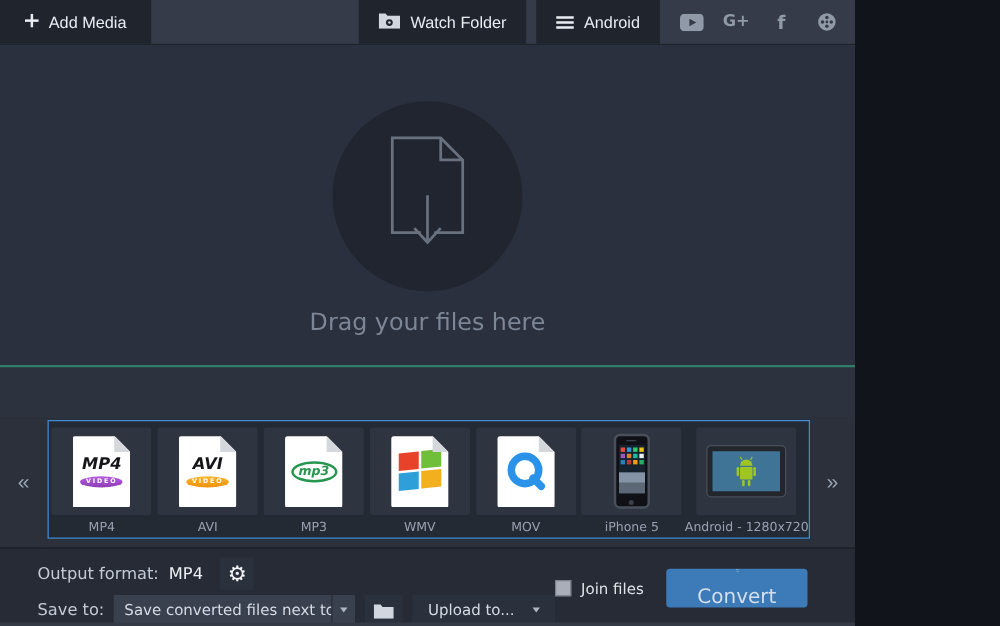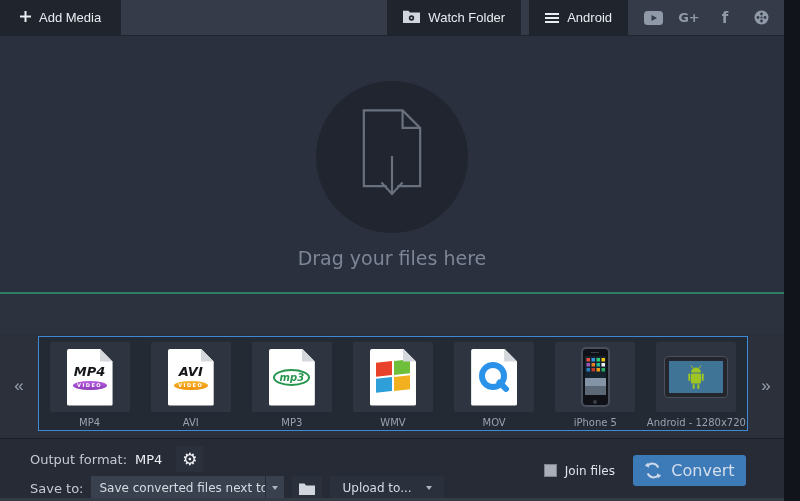--- a/index.html
+++ b/index.html
@@ -1,18 +1,18 @@
 <!DOCTYPE html>
 <html><head>
 <meta charset="utf-8">
 <style>
   * { margin:0; padding:0; box-sizing:border-box; }
   html,body { background:#11141a; }
   body { font-family:"DejaVu Sans","Liberation Sans",sans-serif; }
-  .app { position:relative; width:784px; height:501px; background:#2b303e; overflow:hidden; user-select:none; }
+  .app { position:relative; width:684px; height:501px; background:#2b303e; overflow:hidden; user-select:none; }
 
   
   .topbar { height:36px; background:#353b48; display:flex; align-items:stretch; border-bottom:1px solid #20242d; }
   .tb-btn { display:flex; align-items:center; gap:8px; padding:0 16px; background:#20242d; color:#e9edf2; font-size:13px; cursor:pointer; border:none; }
   .tb-btn.addmedia { padding:0 20px; }
   .tb-spacer { flex:1; }
   .hamburger { display:flex; flex-direction:column; gap:2px; }
   .hamburger i { display:block; width:14px; height:2px; background:#e9edf2; }
   .social { display:flex; align-items:center; gap:14px; margin-left:14px; padding-right:12px; }
   .soc { width:22px; height:22px; display:flex; align-items:center; justify-content:center; color:#9099a8; font-size:13px; font-weight:bold; cursor:pointer; }
@@ -77,21 +77,21 @@
   .save-dd .txt { flex:1; font-size:12px; color:#d6dbe4; padding-left:8px; white-space:nowrap; overflow:hidden; }
   .dd-caret { width:0; height:0; border-left:3.5px solid transparent; border-right:3.5px solid transparent; border-top:4.5px solid #aeb5c2; }
   .save-dd .caret-box { width:19px; height:100%; display:flex; align-items:center; justify-content:center; border-left:1px solid rgba(0,0,0,.3); }
   .dk-btn { height:24px; background:#2b313c; border:none; display:flex; align-items:center; justify-content:center; cursor:pointer; color:#d6dbe4; font-size:12px; font-family:inherit; }
   .folder-btn { width:30px; }
   .upload-btn { padding:0 12px; gap:14px; }
   .f-right { position:absolute; right:38px; top:16px; display:flex; align-items:center; gap:18px; }
   .join { display:flex; align-items:center; gap:8px; cursor:pointer; }
   .checkbox { width:13px; height:13px; background:#a9aeb8; border:1px solid #7e848f; }
   .join-label { font-size:12px; color:#dfe3ea; }
-  .convert-btn { width:113px; height:31px; background:#3d7ab8; border:none; border-radius:3px; color:#d3dfec; font-size:16px; display:flex; align-items:center; justify-content:center; gap:9px; cursor:pointer; font-family:inherit; }
+  .convert-btn { width:113px; height:31px; background:#3d7ab8; border:none; border-radius:3px; color:#d3dfec; font-size:16px; display:flex; align-items:center; justify-content:center; gap:9px; cursor:pointer; font-family:inherit;flex-direction:column; }
 </style>
 </head>
 <body>
 
 <div class="app">
 
   <header class="topbar">
     <button class="tb-btn addmedia">
       <span>
         <svg width="11" height="11">

